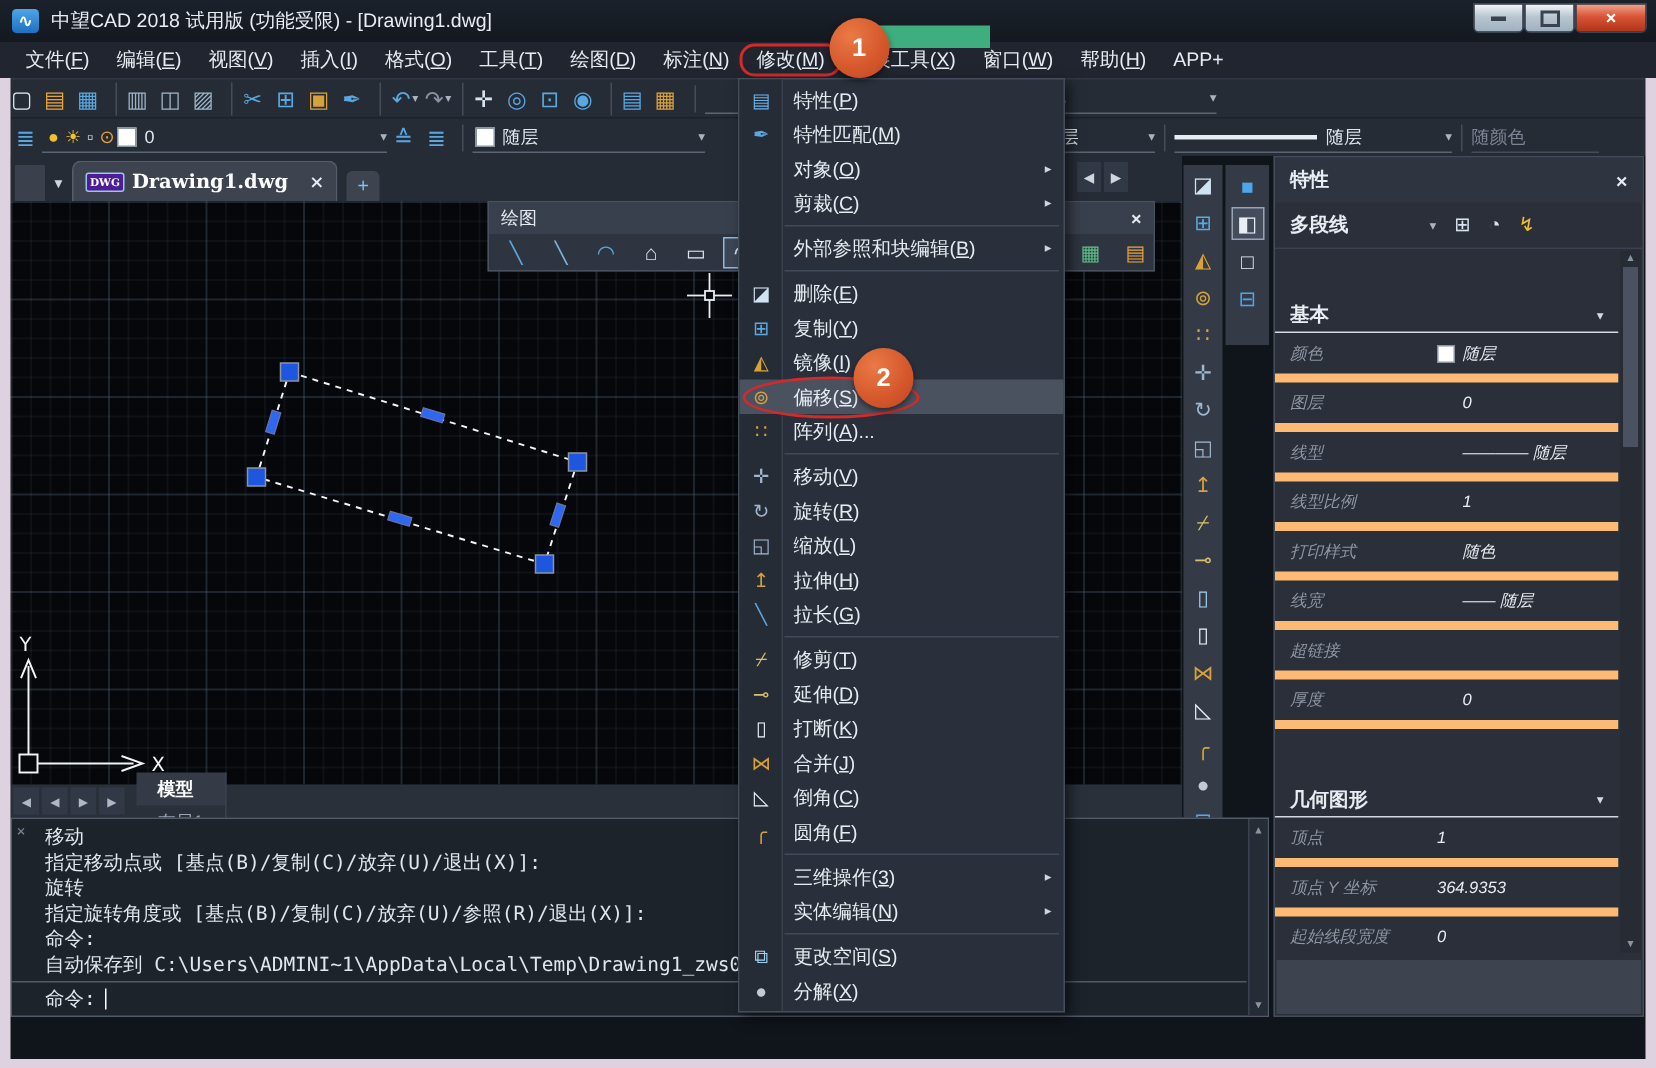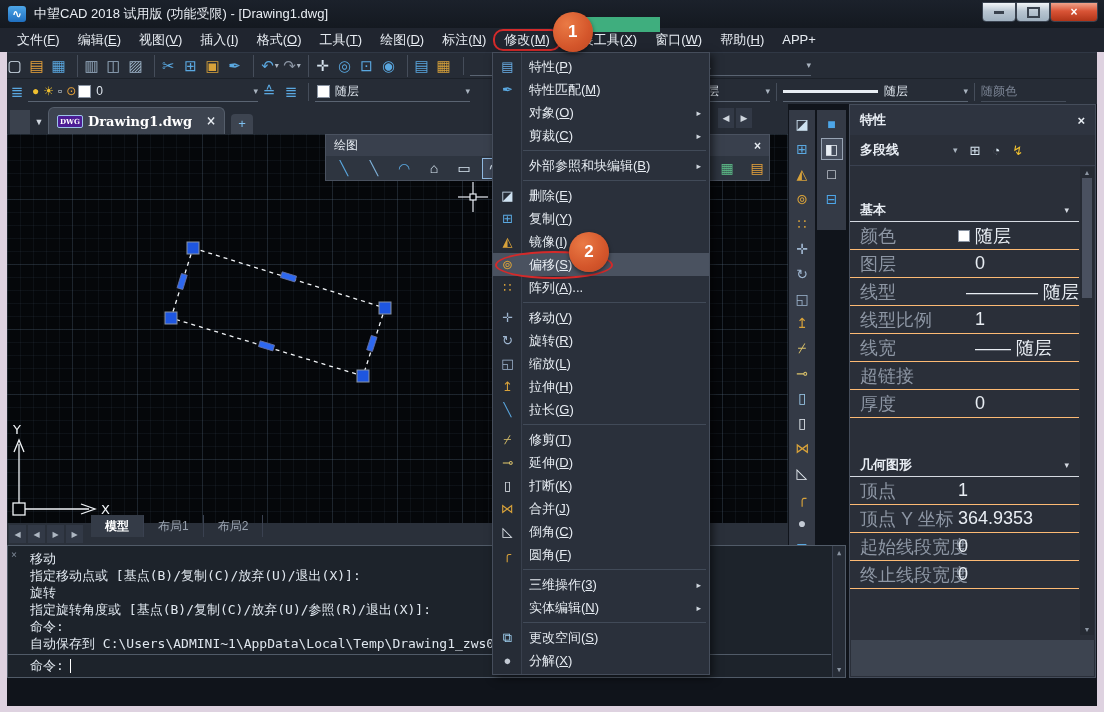--- a/index.html
+++ b/index.html
@@ -134,21 +134,21 @@
   #props-typerow{height:30px;display:flex;align-items:center;padding:0 10px;border-bottom:1px solid #3a4150;}
   #props-type{font-weight:bold;font-size:13px;}
   #props-typerow .dd{font-size:9px;color:#aab4c0;margin-left:54px;}
   #props-typerow .ticon{margin-left:12px;font-size:13px;color:#d7e4ef;}
   #props-body{position:absolute;left:0;top:60px;right:16px;bottom:40px;overflow:hidden;}
   .psec-head{display:flex;align-items:center;padding:0 10px;height:22px;font-weight:bold;font-size:13px;
     border-bottom:1px solid #d5dae2;}
   .psec-head .dd{margin-left:auto;font-size:9px;color:#d5dae2;}
   .sec1{margin-top:34px;}
   .sec2{margin-top:36px;}
-  .prow{height:27px;display:flex;align-items:center;border-bottom:1px solid #fdba74;font-size:18px;}
+  .prow{height:27px;display:flex;align-items:center;border-bottom:6px solid #fdba74;font-size:11px;font-style:italic;}
   .plabel{width:108px;padding-left:10px;color:#8d96a4;box-sizing:border-box;white-space:nowrap;}
   .pval{display:flex;align-items:center;color:#e8edf3;white-space:nowrap;}
   .pswatch{width:10px;height:10px;background:#fff;border:1px solid #8a94a2;margin-right:5px;}
   #props-scroll{position:absolute;right:1px;top:62px;width:14px;bottom:42px;background:#262b34;
     display:flex;flex-direction:column;align-items:center;justify-content:space-between;color:#8b95a2;font-size:7px;padding:2px 0;box-sizing:border-box;}
   #props-scroll .thumb{width:10px;flex:0 0 120px;background:#4a5160;margin-top:2px;}
   #props-scroll .trackfill{flex:1;}
   #props-bottom{position:absolute;left:1px;right:1px;bottom:1px;height:36px;background:#3d4450;}
 
   
@@ -386,21 +386,21 @@
       <text x="94" y="380" fill="#f2f5f8" font-size="13">X</text>
     </svg>
   </div>
 
   <div id="layouttabs" class="abs">
     <div class="navbtn">◀</div>
     <div class="navbtn">◀</div>
     <div class="navbtn">▶</div>
     <div class="navbtn">▶</div>
     <span style="width:8px"></span>
-    <span style="display:flex;height:38px;">
+    <span style="display:flex;height:38px;flex-direction:column;">
 
     <span class="ltab active">模型</span>
         <span class="ltab">布局1</span>
         <span class="ltab">布局2</span>
       </span>
   </div>
 
   <div id="drawtb" class="abs">
     <div id="drawtb-title">
       <span>绘图</span>
@@ -577,20 +577,27 @@
           </span>
           </div>
           <div class="prow">
           <span class="plabel">线型比例</span>
           <span class="pval">
             <span class="pswatch" style="visibility: hidden;"></span>
             <span>1</span>
           </span>
           </div>
           <div class="prow">
+          <span class="plabel">打印样式</span>
+          <span class="pval dim">
+            <span class="pswatch" style="visibility: hidden;"></span>
+            <span>随色</span>
+          </span>
+          </div>
+          <div class="prow">
           <span class="plabel">线宽</span>
           <span class="pval">
             <span class="pswatch" style="visibility: hidden;"></span>
             <span>—— 随层</span>
           </span>
           </div>
           <div class="prow">
           <span class="plabel">超链接</span>
           <span class="pval">
             <span class="pswatch" style="visibility: hidden;"></span>

